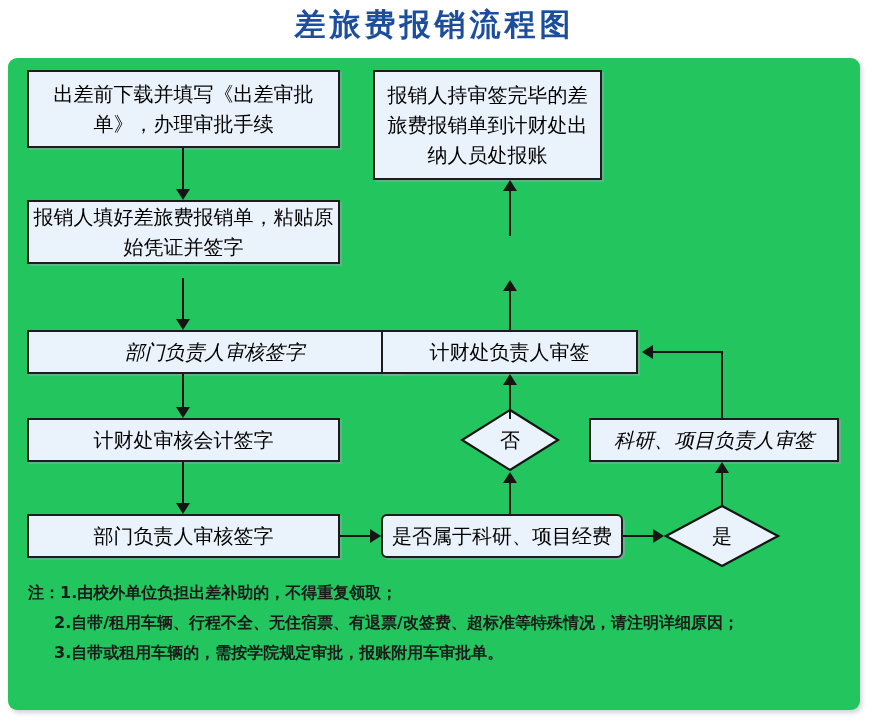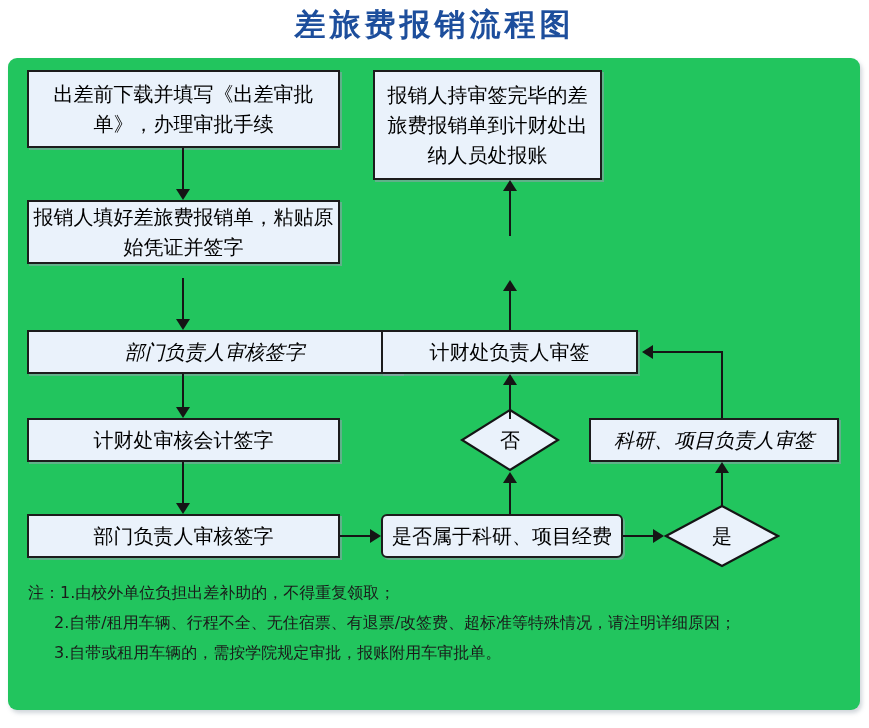--- a/index.html
+++ b/index.html
@@ -119,20 +119,21 @@
   
   #notes {
     position: absolute;
     left: 28px;
     top: 578px;
     width: 810px;
     font-size: 16px;
     line-height: 30px;
     color: #1a1a1a;
     font-family: "DejaVu Sans", "Liberation Sans", sans-serif;
+    font-weight: bold;
   }
   .note-line { white-space: nowrap; }
   .note-indent { text-indent: 26px; }
   .note-wrap { white-space: normal; }
 </style>
 </head>
 <body>
 
 <div id="chart-title">差旅费报销流程图</div>
 

